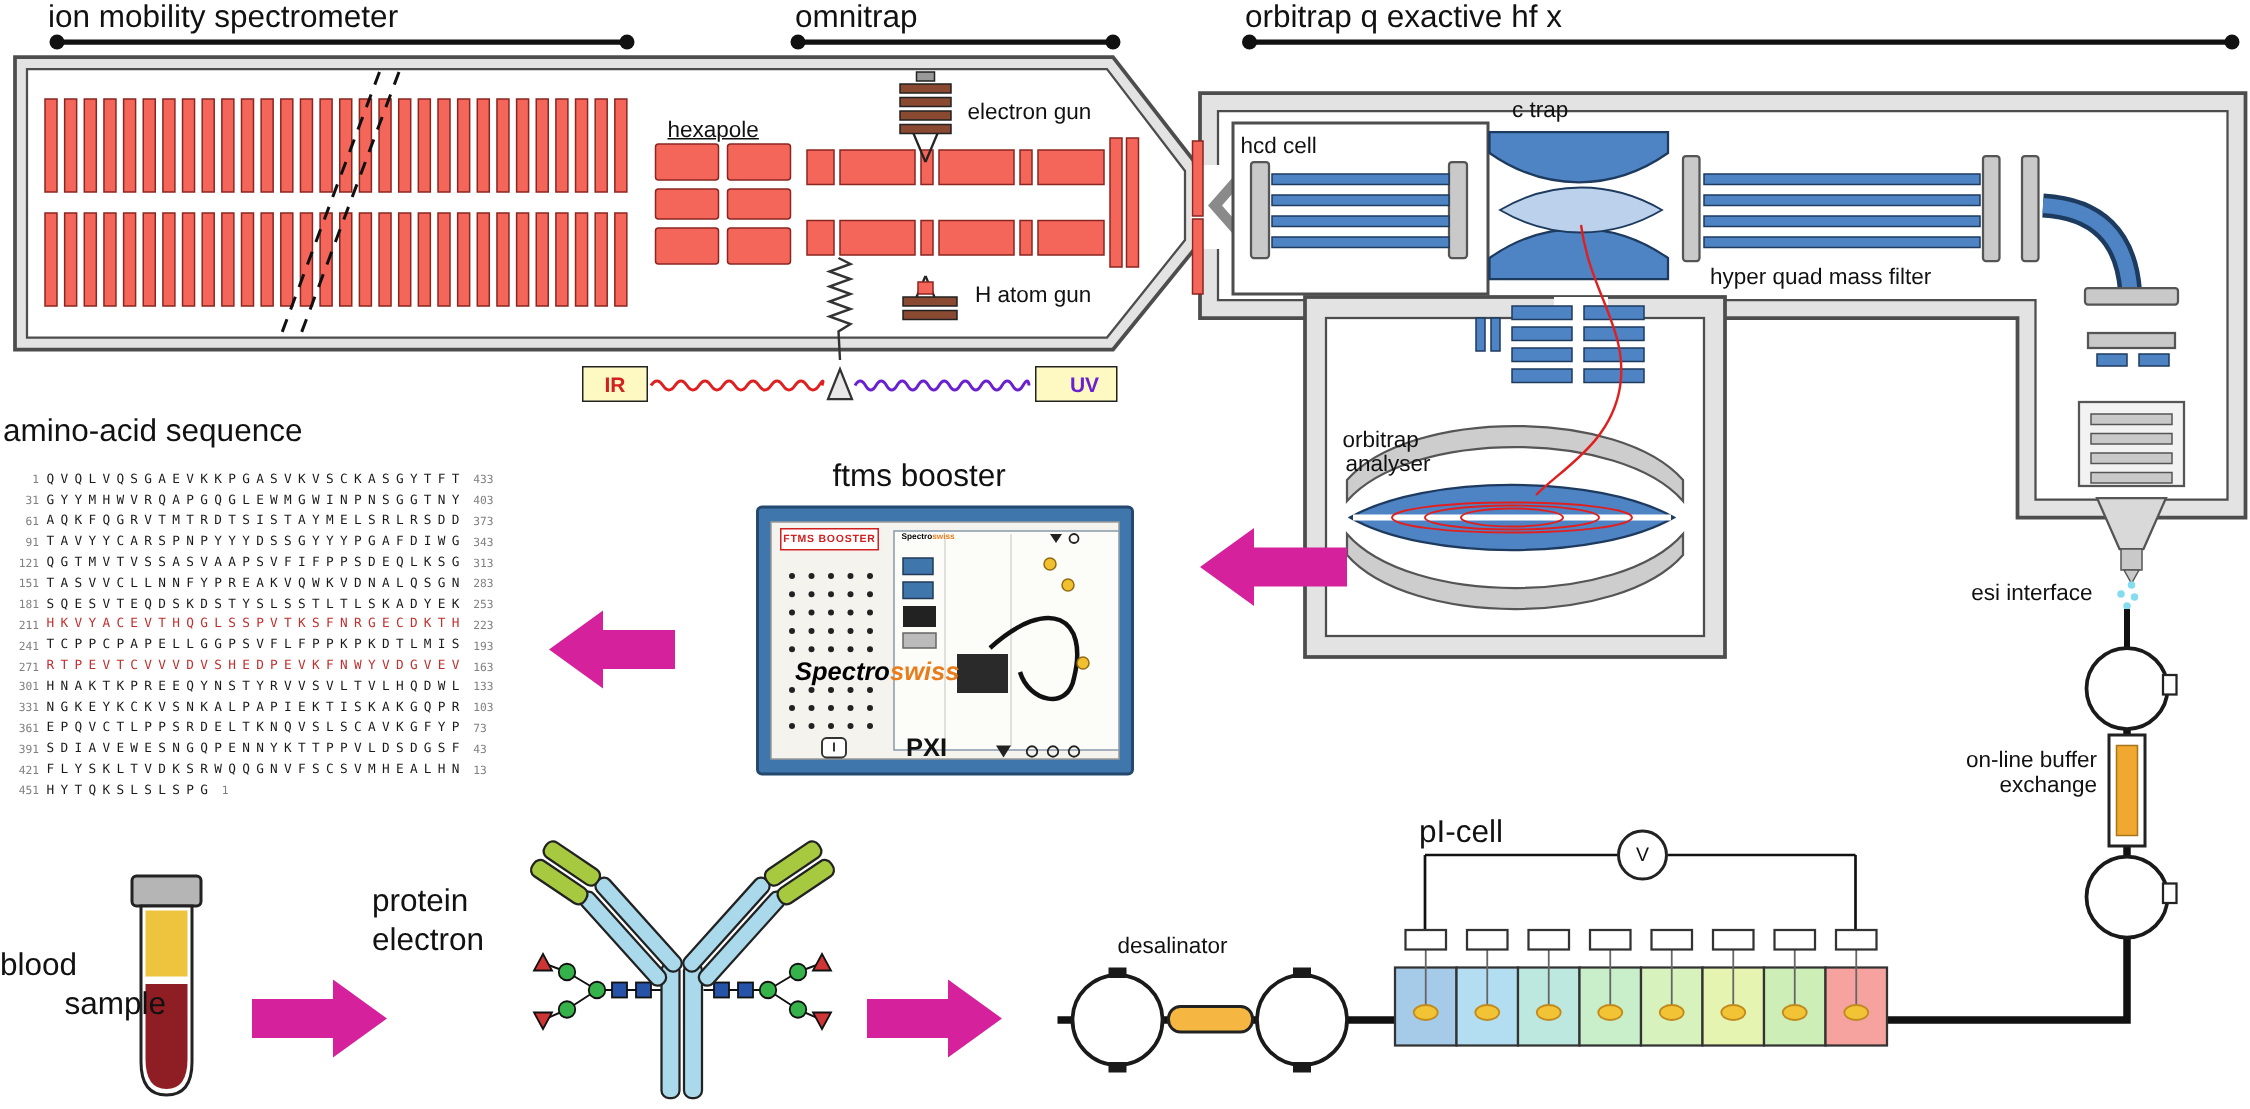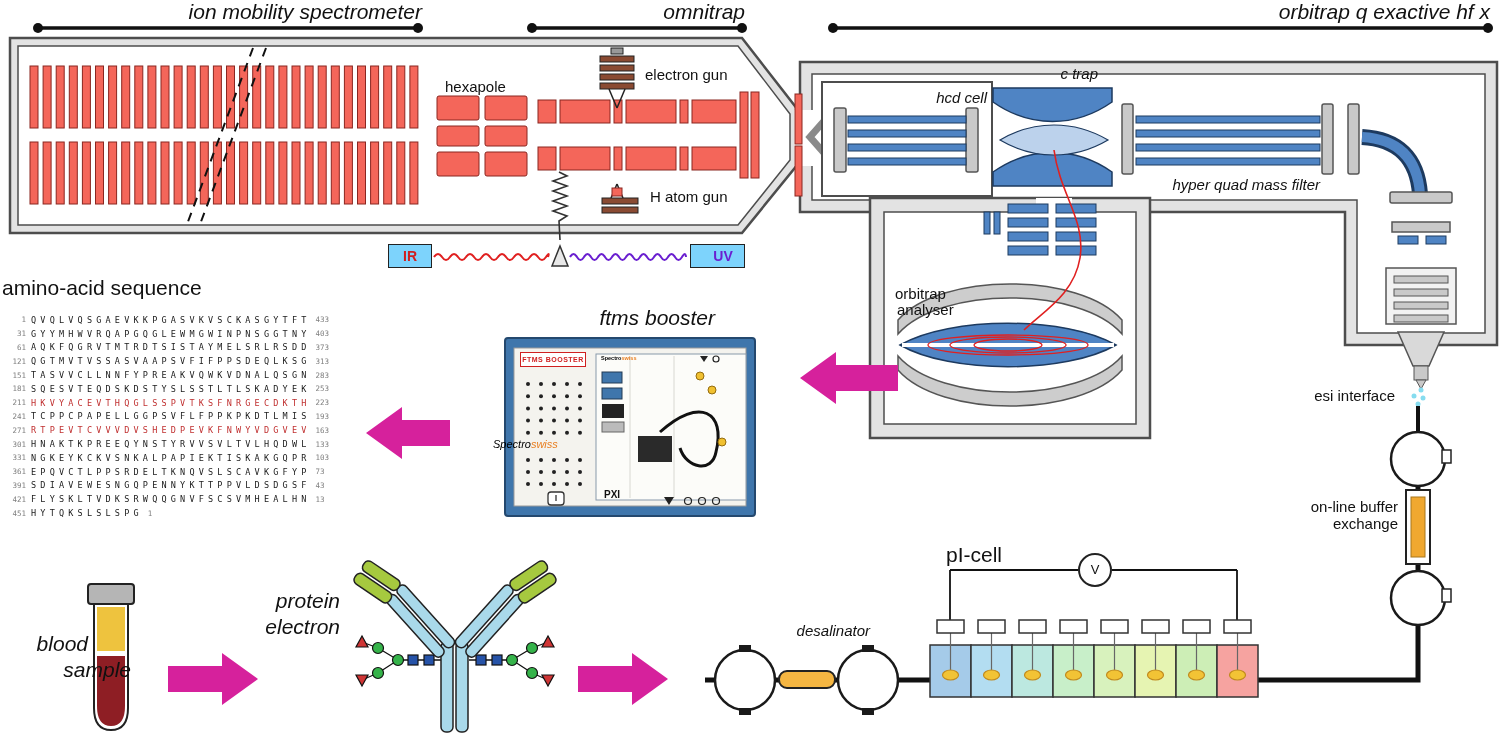--- a/index.html
+++ b/index.html
@@ -1,41 +1,41 @@
 <!DOCTYPE html>
 <html><head>
 <meta charset="utf-8">
 <style>
   html,body{margin:0;padding:0;background:#fff;}
   .stage{position:relative;width:1500px;height:739px;background:#fff;overflow:hidden;
          font-family:"Liberation Sans",sans-serif;}
   svg{position:absolute;left:0;top:0;}
   .lbl{position:absolute;color:#111;white-space:nowrap;font-size:15px;line-height:1.1;}
   .big{font-size:21px;}
-  .ctr{text-align:right;font-style:italic;}
+  .ctr{text-align:left;}
   .rt{text-align:right;}
-  .laserbox{position:absolute;width:42px;height:22px;border:1.5px solid #222;background:#7dd3fc;
+  .laserbox{position:absolute;width:42px;height:22px;border:1.5px solid #222;background:#fef9c3;
             text-align:center;line-height:22px;font-size:14px;font-weight:bold;}
   #seq-panel{position:absolute;left:2px;top:276px;width:340px;}
   .seq-title{font-size:21px;margin-bottom:13px;color:#111;}
   .seq-row{display:flex;align-items:center;height:13.8px;}
   .seq-num{flex:0 0 24px;font:400 7.5px "DejaVu Sans Mono",monospace;color:#808080;}
   .seq-left{text-align:right;padding-right:5px;}
   .seq-right{padding-left:5px;}
   .seq-letters{font:400 8.5px "DejaVu Sans Mono",monospace;letter-spacing:4.2px;color:#1a1a1a;white-space:nowrap;}
   .red .seq-letters{color:#c03030;}
   .ul .seq-letters{}
   .devlbl{position:absolute;left:520px;top:352px;width:64px;height:13px;border:1px solid #d02020;
           background:#fff;color:#d02020;font-size:7px;font-weight:bold;text-align:center;
           line-height:13px;letter-spacing:.5px;}
-  .brand{position:absolute;left:493px;top:438px;font-size:11px;font-weight:normal;font-style:italic;}
+  .brand{position:absolute;left:530px;top:438px;font-size:17px;font-weight:bold;font-style:italic;}
   .brand .sw{color:#e87d1e;}
   .brandsm{position:absolute;left:601px;top:355px;font-size:5.5px;font-weight:bold;}
   .brandsm .sw{color:#e87d1e;}
-  .pxi{position:absolute;left:604px;top:489px;font-size:10px;font-weight:bold;color:#111;}
+  .pxi{position:absolute;left:604px;top:489px;font-size:17px;font-weight:bold;color:#111;}
   .vmeter{position:absolute;left:1086px;top:561px;width:18px;height:18px;text-align:center;
           font-size:13px;line-height:18px;color:#111;}
 </style>
 </head>
 <body>
 
 <div class="stage">
 
 <svg width="1500" height="739" viewBox="0 0 1500 739">
 
@@ -448,21 +448,21 @@
         <rect x="2" y="-42" width="12" height="42" rx="5" fill="#a6c93f" stroke="#222" stroke-width="1.5"></rect>
       </g>
     </g>
   </g>
 </svg>
 
 <div class="lbl big ctr" style="left:32px;top:0;width:390px;">ion mobility spectrometer</div>
 <div class="lbl big ctr" style="left:530px;top:0;width:215px;">omnitrap</div>
 <div class="lbl big ctr" style="left:830px;top:0;width:660px;">orbitrap q exactive hf x</div>
 
-<div class="lbl" style="left:445px;top:79px;">hexapole</div>
+<div class="lbl" style="left:445px;top:79px;text-decoration:underline;">hexapole</div>
 <div class="lbl" style="left:645px;top:67px;">electron gun</div>
 <div class="lbl" style="left:650px;top:189px;">H atom gun</div>
 
 <div class="laserbox" style="left:388px;top:244px;color:#d02020;">IR</div>
 <div class="laserbox" style="left:690px;top:244px;color:#6a1fd0;padding-left:11px;">UV</div>
 
 <div class="lbl ctr" style="left:827px;top:90px;width:160px;">hcd cell</div>
 <div class="lbl ctr" style="left:1008px;top:66px;width:90px;">c trap</div>
 <div class="lbl ctr" style="left:1140px;top:177px;width:180px;">hyper quad mass filter</div>
 <div class="lbl" style="left:895px;top:286px;">orbitrap</div>
@@ -497,20 +497,25 @@
           <span class="seq-num seq-left">31</span>
           <span class="seq-letters">GYYMHWVRQAPGQGLEWMGWINPNSGGTNY</span>
           <span class="seq-num seq-right">403</span>
         </div>
         <div class="seq-row">
           <span class="seq-num seq-left">61</span>
           <span class="seq-letters">AQKFQGRVTMTRDTSISTAYMELSRLRSDD</span>
           <span class="seq-num seq-right">373</span>
         </div>
         <div class="seq-row">
+          <span class="seq-num seq-left">91</span>
+          <span class="seq-letters">TAVYYCARSPNPYYYDSSGYYYPGAFDIWG</span>
+          <span class="seq-num seq-right">343</span>
+        </div>
+        <div class="seq-row">
           <span class="seq-num seq-left">121</span>
           <span class="seq-letters">QGTMVTVSSASVAAPSVFIFPPSDEQLKSG</span>
           <span class="seq-num seq-right">313</span>
         </div>
         <div class="seq-row">
           <span class="seq-num seq-left">151</span>
           <span class="seq-letters">TASVVCLLNNFYPREAKVQWKVDNALQSGN</span>
           <span class="seq-num seq-right">283</span>
         </div>
         <div class="seq-row">

